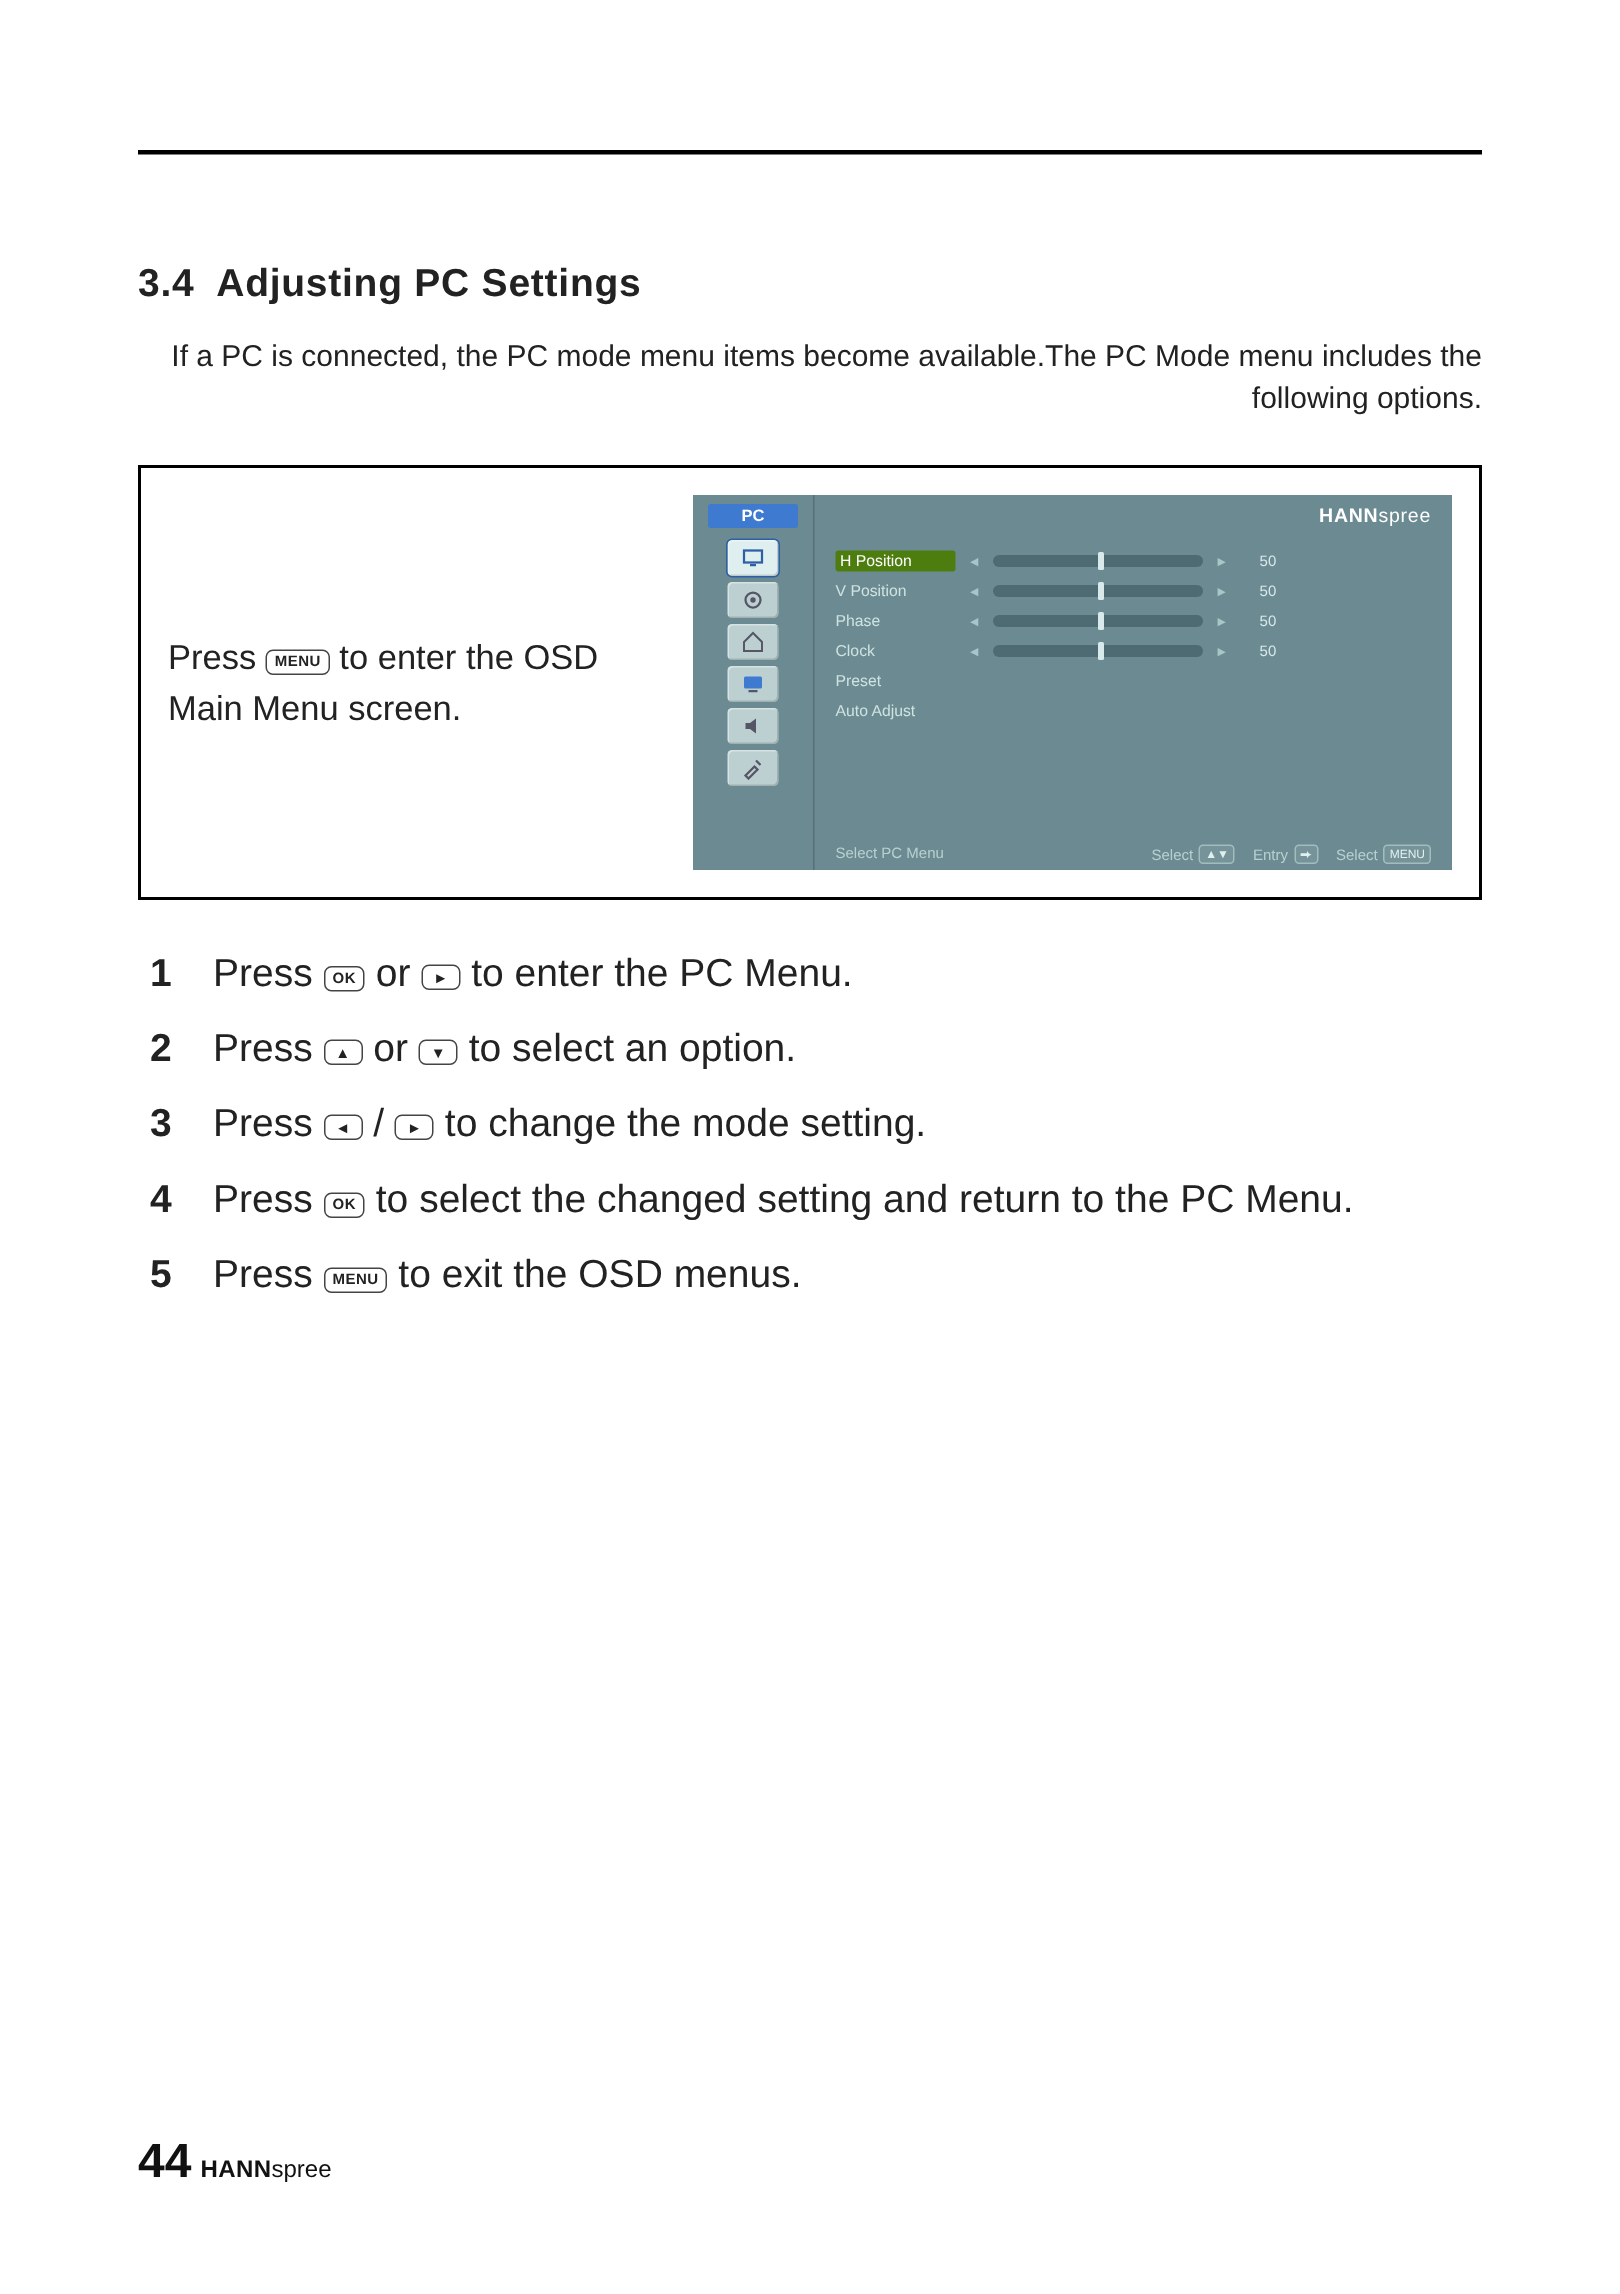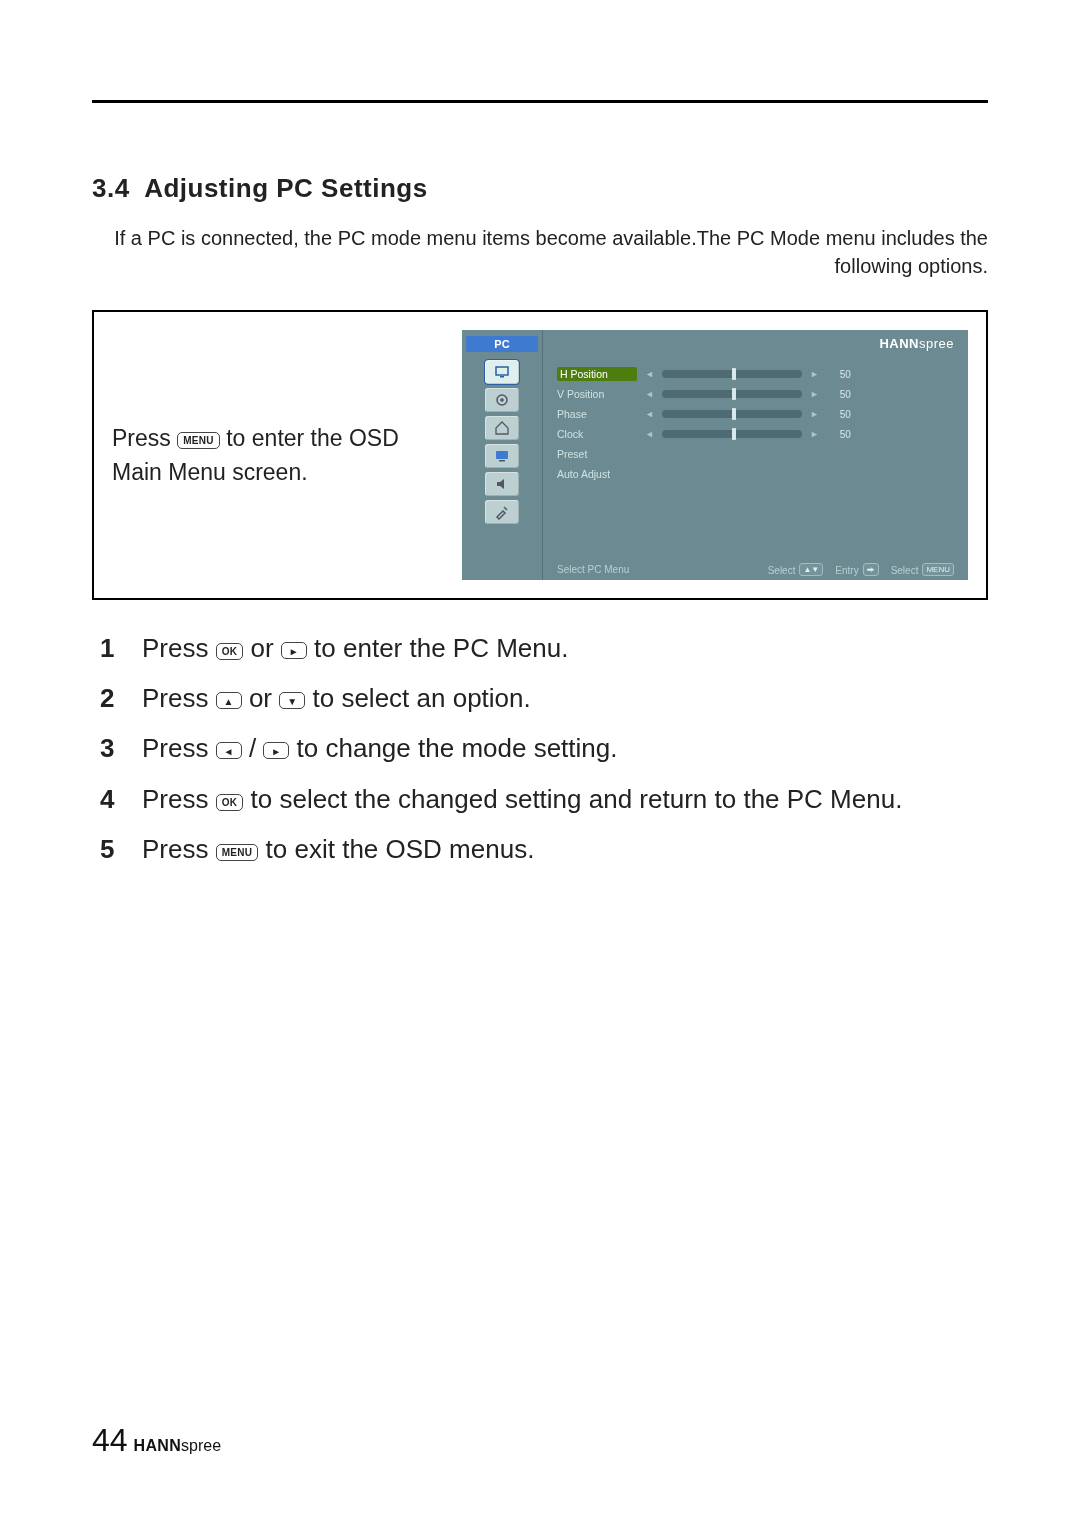--- a/index.html
+++ b/index.html
@@ -84,21 +84,21 @@
     display: flex;
     flex-direction: column;
     align-items: center;
     padding-top: 6px;
     gap: 4px;
   }
   .osd-tab-title {
     background: #3f7ad1;
     color: #fff;
     font-weight: 700;
-    width: 72px;
+    width: 60px;
     text-align: center;
     font-size: 11px;
     padding: 2px 0;
     border-radius: 2px;
     margin-bottom: 4px;
   }
   .osd-icon {
     width: 34px;
     height: 24px;
     background: #bcd0d1;
@@ -210,21 +210,21 @@
   .footer {
     position:absolute;
     bottom:70px;
     left:92px;
     font-size:18px;
     color:#111;
     display:flex;
     align-items:baseline;
     gap:6px;
   }
-  .footer .pg { font-size:32px; font-weight:400; }
+  .footer .pg { font-size:32px; font-weight:700; }
   .footer .ft-brand b { font-weight:900; letter-spacing:.3px; font-size:16px; }
   .footer .ft-brand span { font-weight:300; font-size:16px; }
 </style>
 </head>
 <body>
 
 <div class="page">
   <div class="rule"></div>
 
   <h2 class="section-title">

